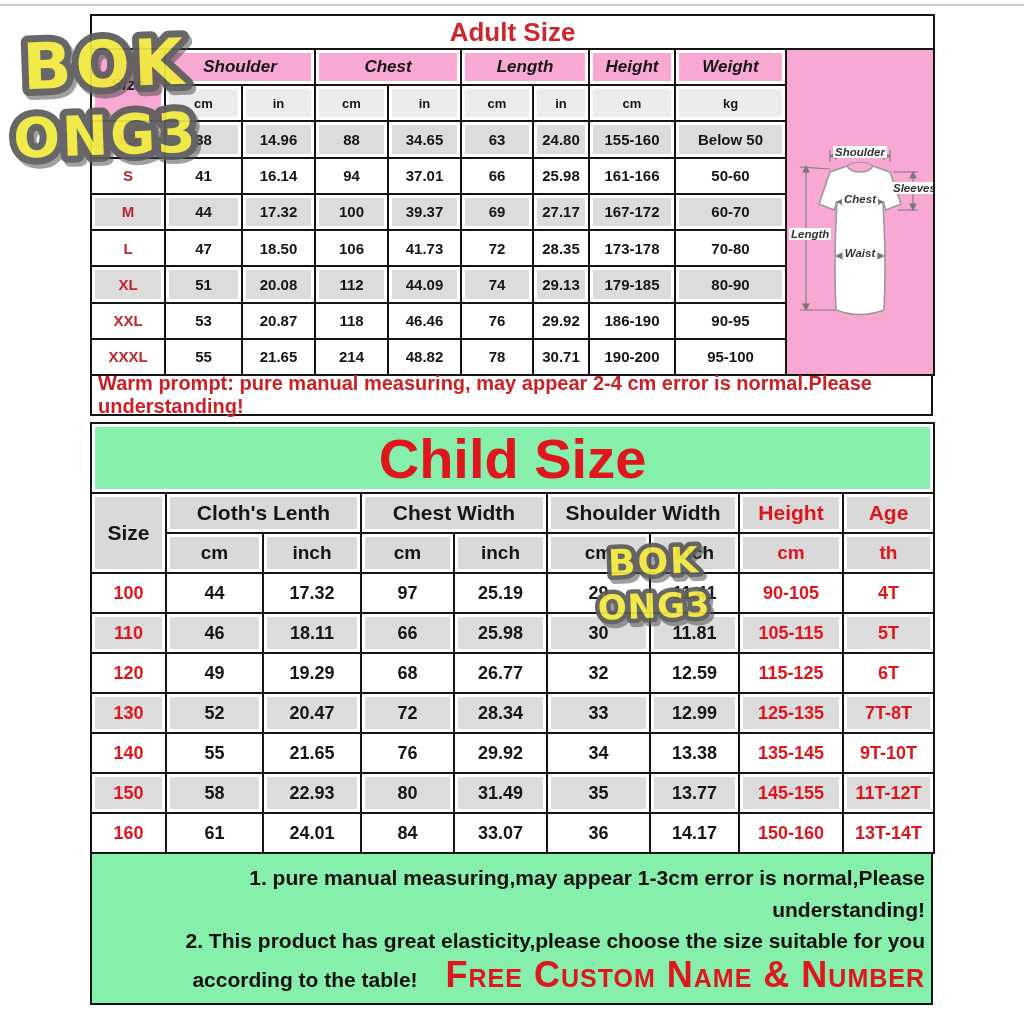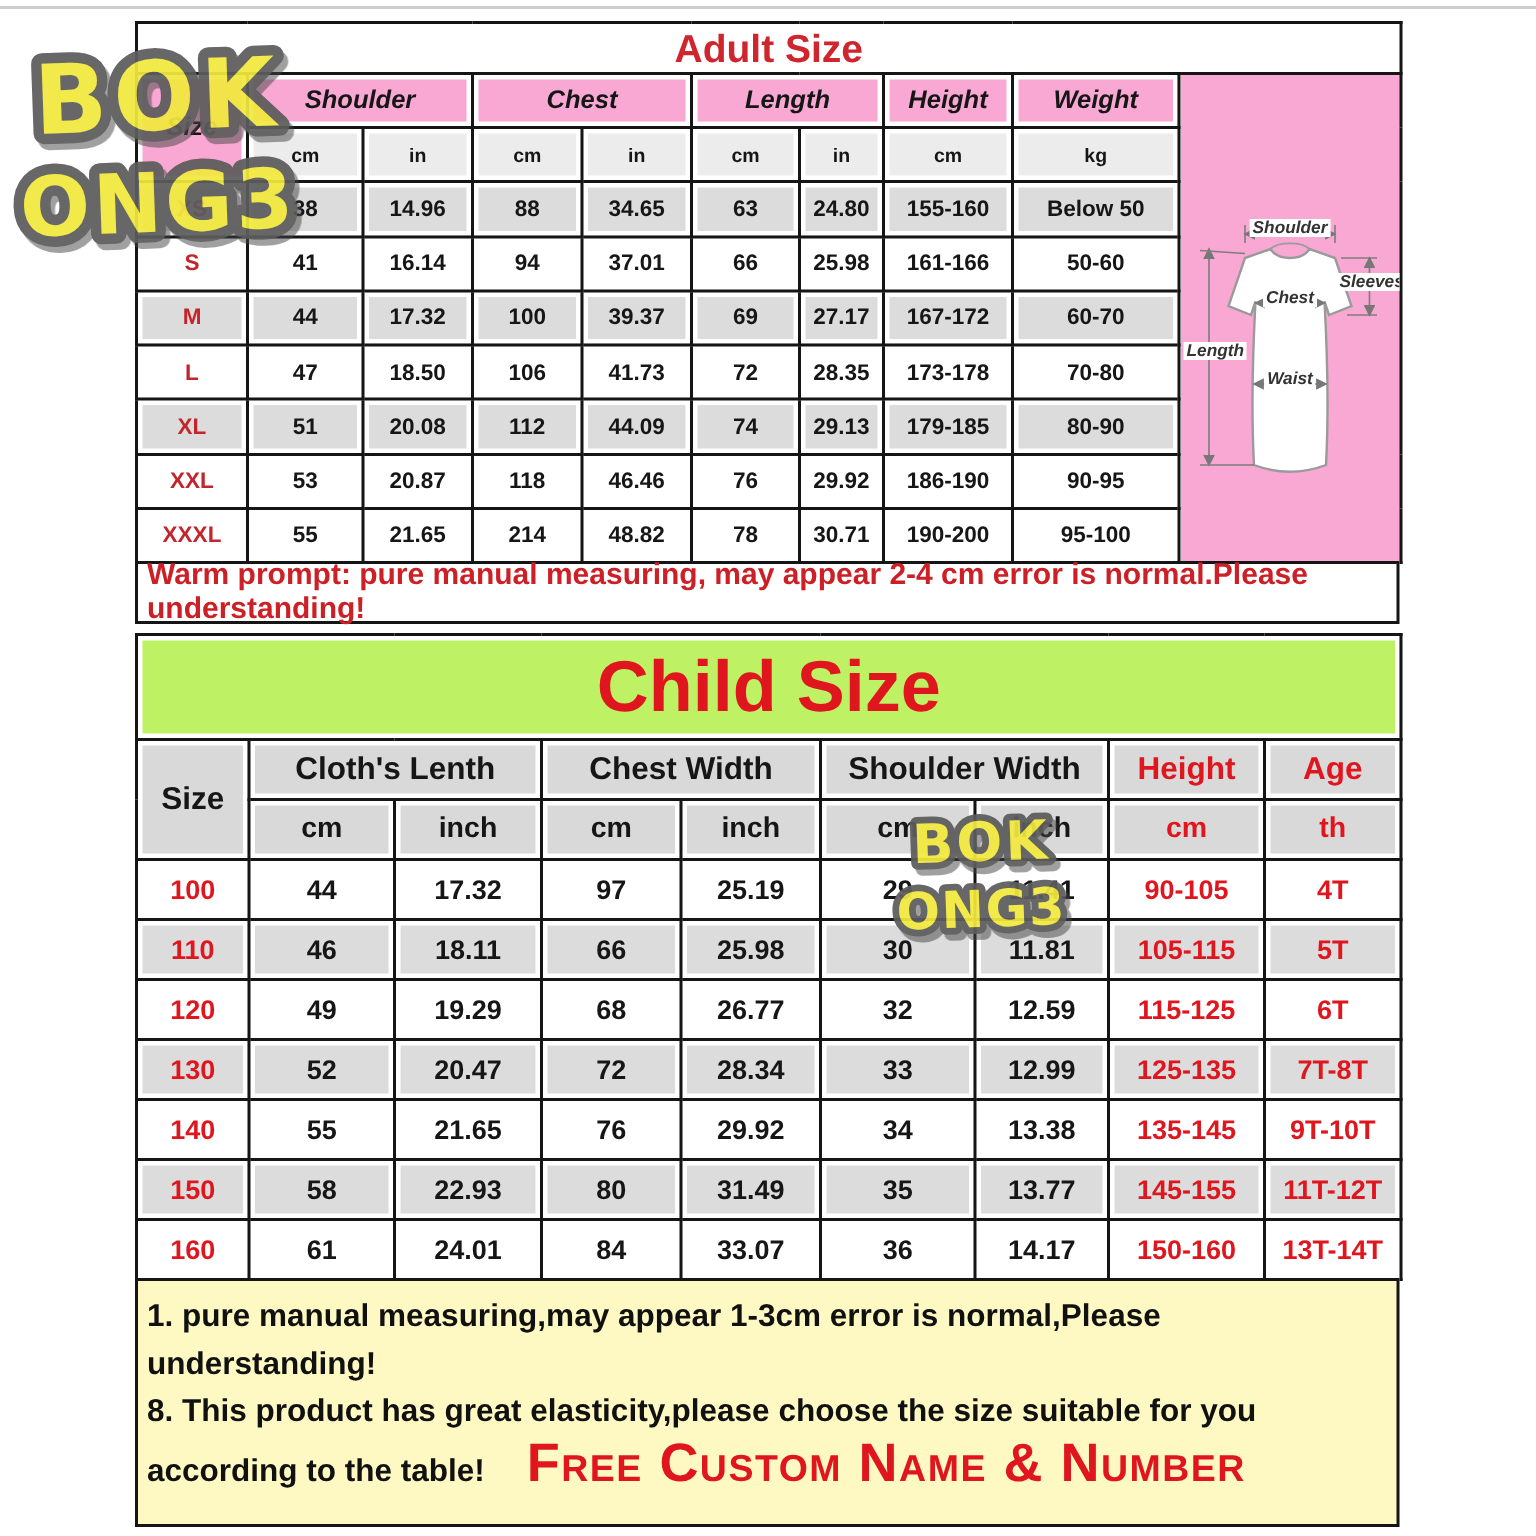--- a/index.html
+++ b/index.html
@@ -28,31 +28,31 @@
   .diagram-cell{box-shadow:none;background:#ffffff;vertical-align:top;}
 
   
   .warm{
     margin-top:-2px;border:2px solid #151515;height:38px;display:flex;align-items:center;
     padding-left:6px;font-size:20px;font-weight:bold;color:#cc2026;background:#fff;
   }
 
   
   .child-wrap{margin-top:6px;}
-  .c-title{height:68px;font-size:48px;color:#e0161e;background:#bef264;}
+  .c-title{height:68px;font-size:56px;color:#e0161e;background:#86efac;}
   .child tr.h1 th{height:38px;background:#d9d9d9;font-size:21px;}
   .child tr.h2 th{height:38px;background:#d9d9d9;font-size:19px;}
   .child tr.dr{height:40px;}
   .child tr.dr td{font-size:18px;}
   .child .red{color:#e0161e;}
 
   
   .notes{
-    margin-top:-2px;border:2px solid #151515;padding:8px 6px 20px 6px;background:#fef9c3;
-    font-size:21px;font-weight:bold;line-height:1.5;color:#111;
+    margin-top:-2px;border:2px solid #151515;padding:8px 6px 8px 6px;background:#86efac;
+    font-size:21px;font-weight:bold;line-height:1.5;color:#111;text-align:right;
   }
   .notes p{margin:0;}
   .free{
     color:#e0161e;font-variant:small-caps;font-size:36px;line-height:1;
     margin-left:28px;letter-spacing:1px;font-weight:bold;
   }
 
   
   .diag{position:relative;width:100%;height:324px;}
   .diag svg.shirt{position:absolute;left:3px;top:88px;}
@@ -342,21 +342,21 @@
         <td>36</td>
         <td>14.17</td>
         <td class="red">150-160</td>
         <td class="red">13T-14T</td>
       </tr>
     </tbody>
       </table>
 
     <div class="notes">
       <p>1. pure manual measuring,may appear 1-3cm error is normal,Please understanding!</p>
-      <p><span>8. This product has great elasticity,please choose the size suitable for you according to the table!</span><span class="free">Free Custom Name &amp; Number</span></p>
+      <p><span>2. This product has great elasticity,please choose the size suitable for you according to the table!</span><span class="free">Free Custom Name &amp; Number</span></p>
     </div>
   </div>
 </div>
 
 <svg class="wm wm1" width="225" height="155" viewBox="0 0 225 155">
   <g transform="rotate(-2 110 80)">
     <text x="16" y="66" font-size="64" stroke-width="14" letter-spacing="4">BOK</text>
     <text x="4" y="134" font-size="55" stroke-width="14" letter-spacing="2">ONG3</text>
   </g>
 </svg>

